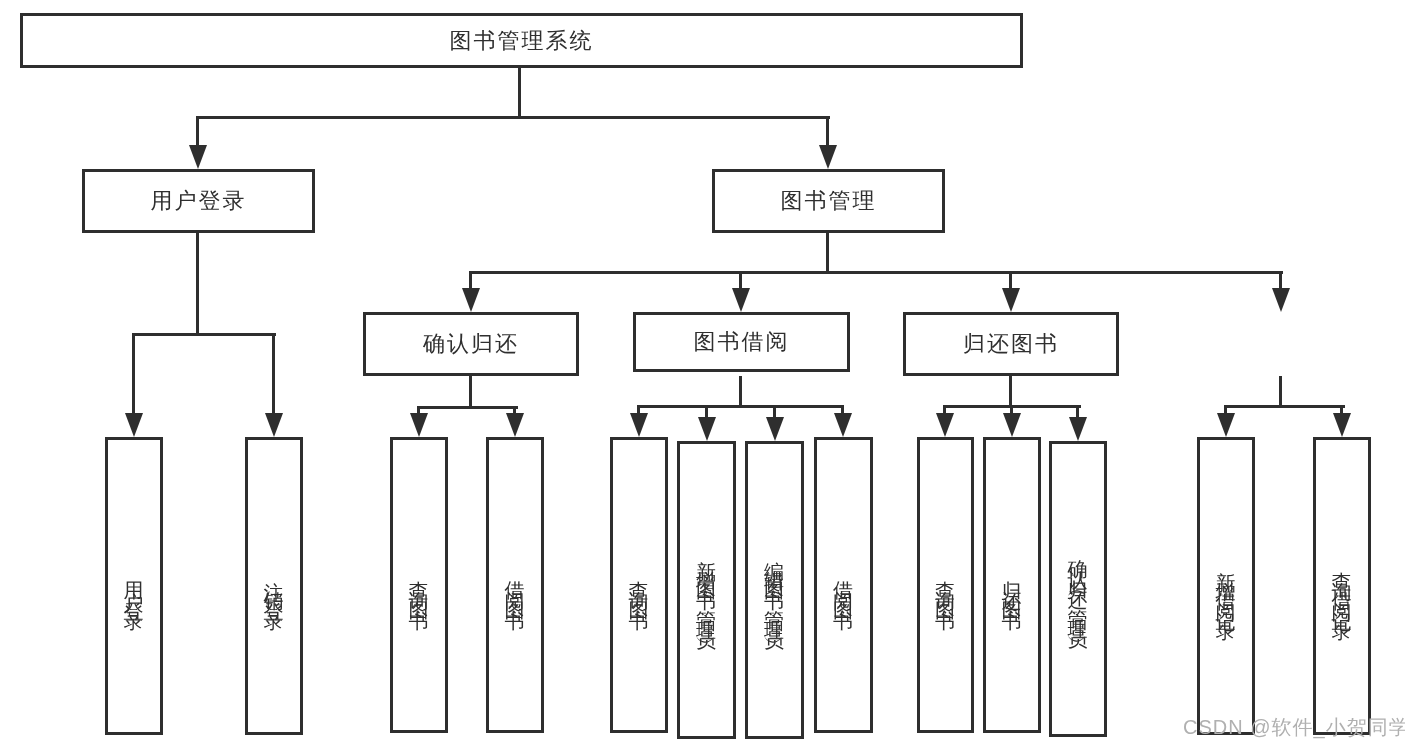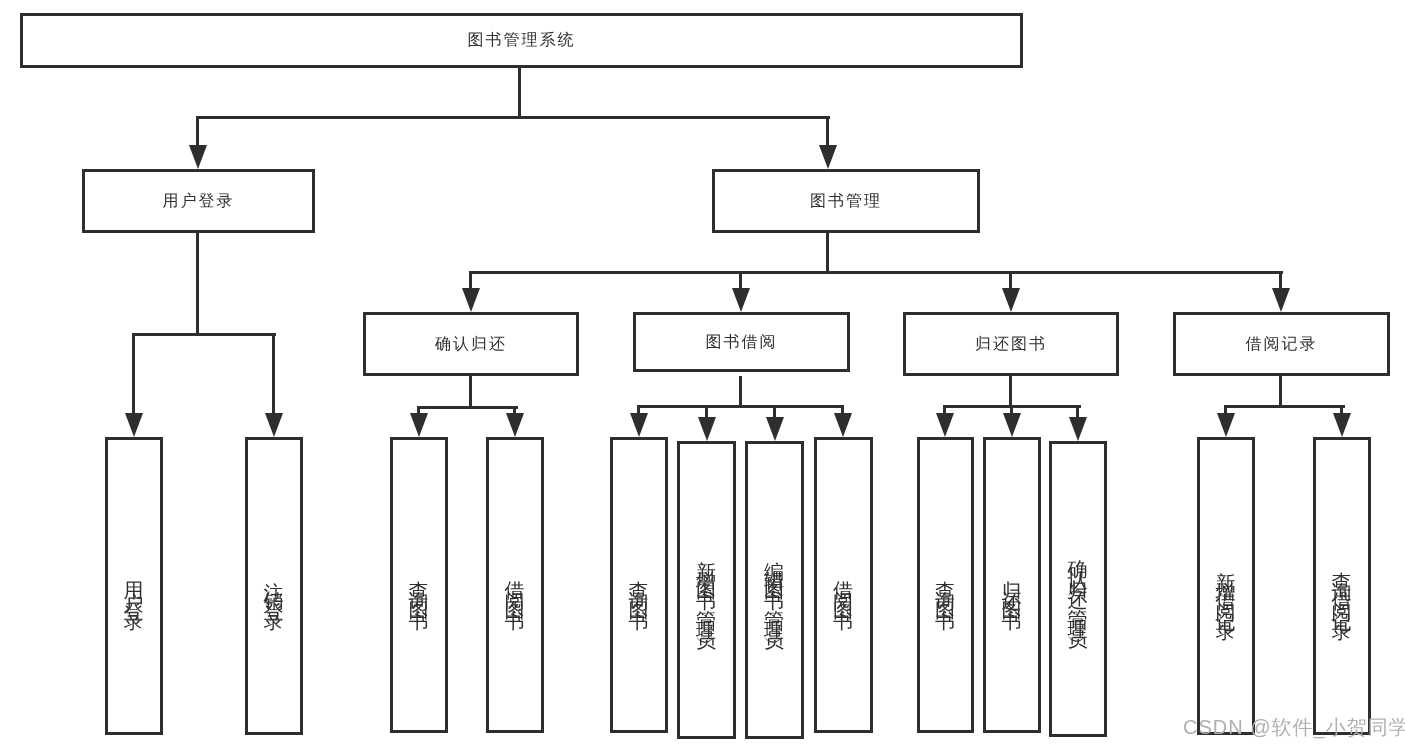--- a/index.html
+++ b/index.html
@@ -18,21 +18,21 @@
   .box {
     position: absolute;
     border: 3px solid #2e2e2e;
     background: #ffffff;
     display: flex;
     align-items: center;
     justify-content: center;
     color: #2f2f2f;
   }
   .lbl {
-    font-size: 16px;
+    font-size: 22px;
     letter-spacing: 2px;
     color: #2f2f2f;
     white-space: nowrap;
   }
   .lbl.v {
     writing-mode: vertical-rl;
     -webkit-writing-mode: vertical-rl;
     text-orientation: mixed;
     -webkit-text-orientation: mixed;
     letter-spacing: 10px;
@@ -76,21 +76,21 @@
     <div class="hline" style="left:196px; top:116px; width:634px;"></div>
     <div class="vline" style="left:196px; top:116px; height:32px;"></div>
     <div class="arw" style="left:189px; top:145px;"></div>
     <div class="vline" style="left:826px; top:116px; height:32px;"></div>
     <div class="arw" style="left:819px; top:145px;"></div>
   </div>
 
   <div class="box" style="left:82px; top:169px; width:233px; height:64px;">
     <span class="lbl">用户登录</span>
   </div>
-  <div class="box" style="left:712px; top:169px; width:268px; height:64px;">
+  <div class="box" style="left:712px; top:169px; width:233px; height:64px;">
     <span class="lbl">图书管理</span>
   </div>
 
   <div>
     <div class="vline" style="left:196px; top:233px; height:102px;"></div>
     <div class="hline" style="left:132px; top:333px; width:144px;"></div>
     <div class="vline" style="left:132px; top:333px; height:83px;"></div>
     <div class="arw" style="left:125px; top:413px;"></div>
     <div class="vline" style="left:272px; top:333px; height:83px;"></div>
     <div class="arw" style="left:265px; top:413px;"></div>
@@ -111,23 +111,20 @@
 
   <div class="box" style="left:363px; top:312px; width:216px; height:64px;">
     <span class="lbl">确认归还</span>
   </div>
   <div class="box" style="left:633px; top:312px; width:217px; height:60px;">
     <span class="lbl">图书借阅</span>
   </div>
   <div class="box" style="left:903px; top:312px; width:216px; height:64px;">
     <span class="lbl">归还图书</span>
   </div>
-  <div class="box" style="left:1173px; top:312px; width:217px; height:64px;">
-    <span class="lbl">借阅记录</span>
-  </div>
 
   <div>
     <div class="vline" style="left:469px; top:376px; height:32px;"></div>
     <div class="hline" style="left:417px; top:406px; width:101px;"></div>
     <div class="vline" style="left:417px; top:406px; height:10px;"></div>
     <div class="arw" style="left:410px; top:413px;"></div>
     <div class="vline" style="left:513px; top:406px; height:10px;"></div>
     <div class="arw" style="left:506px; top:413px;"></div>
   </div>
 

